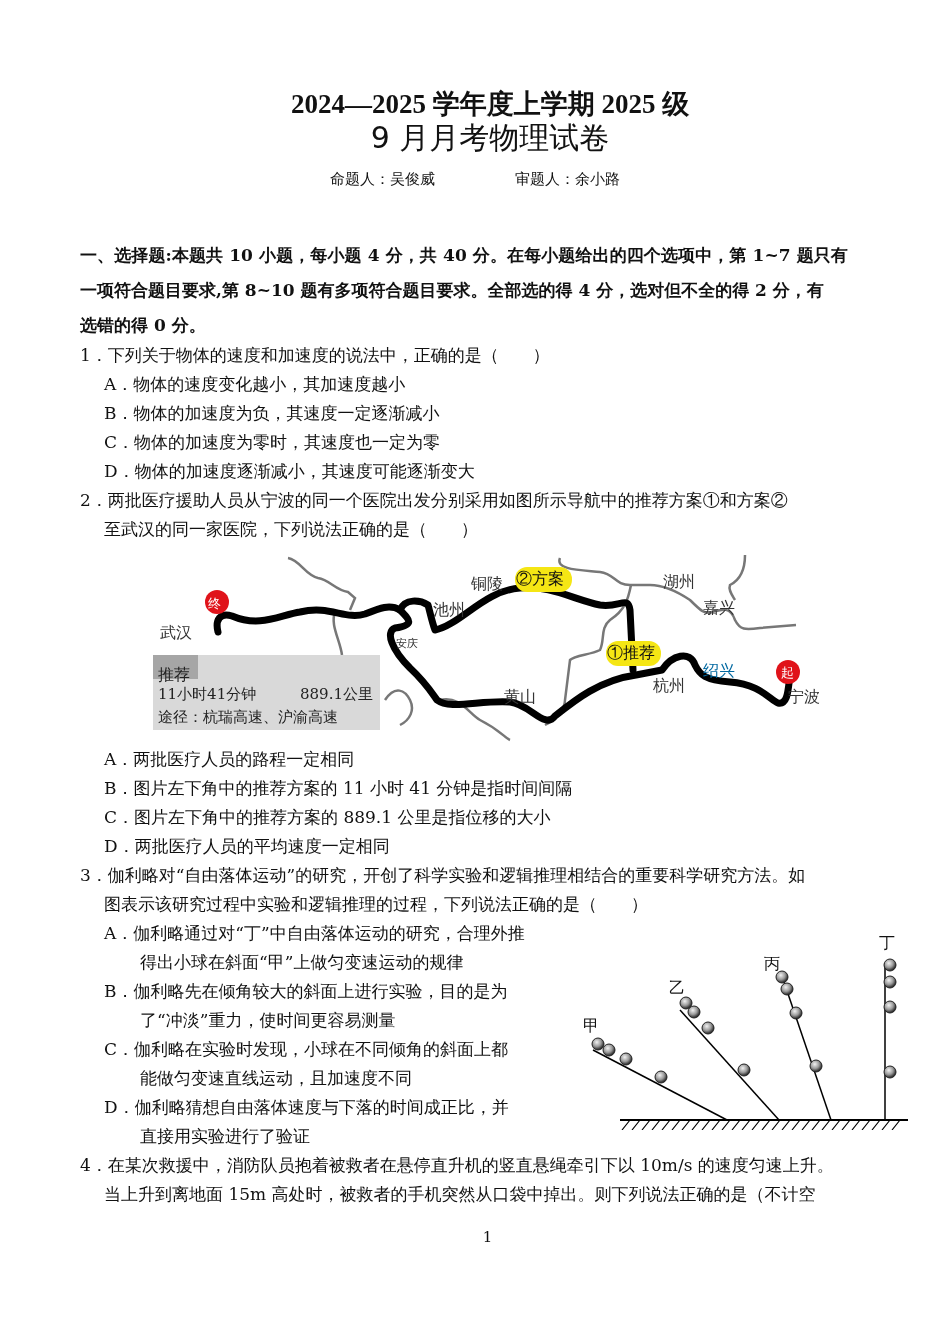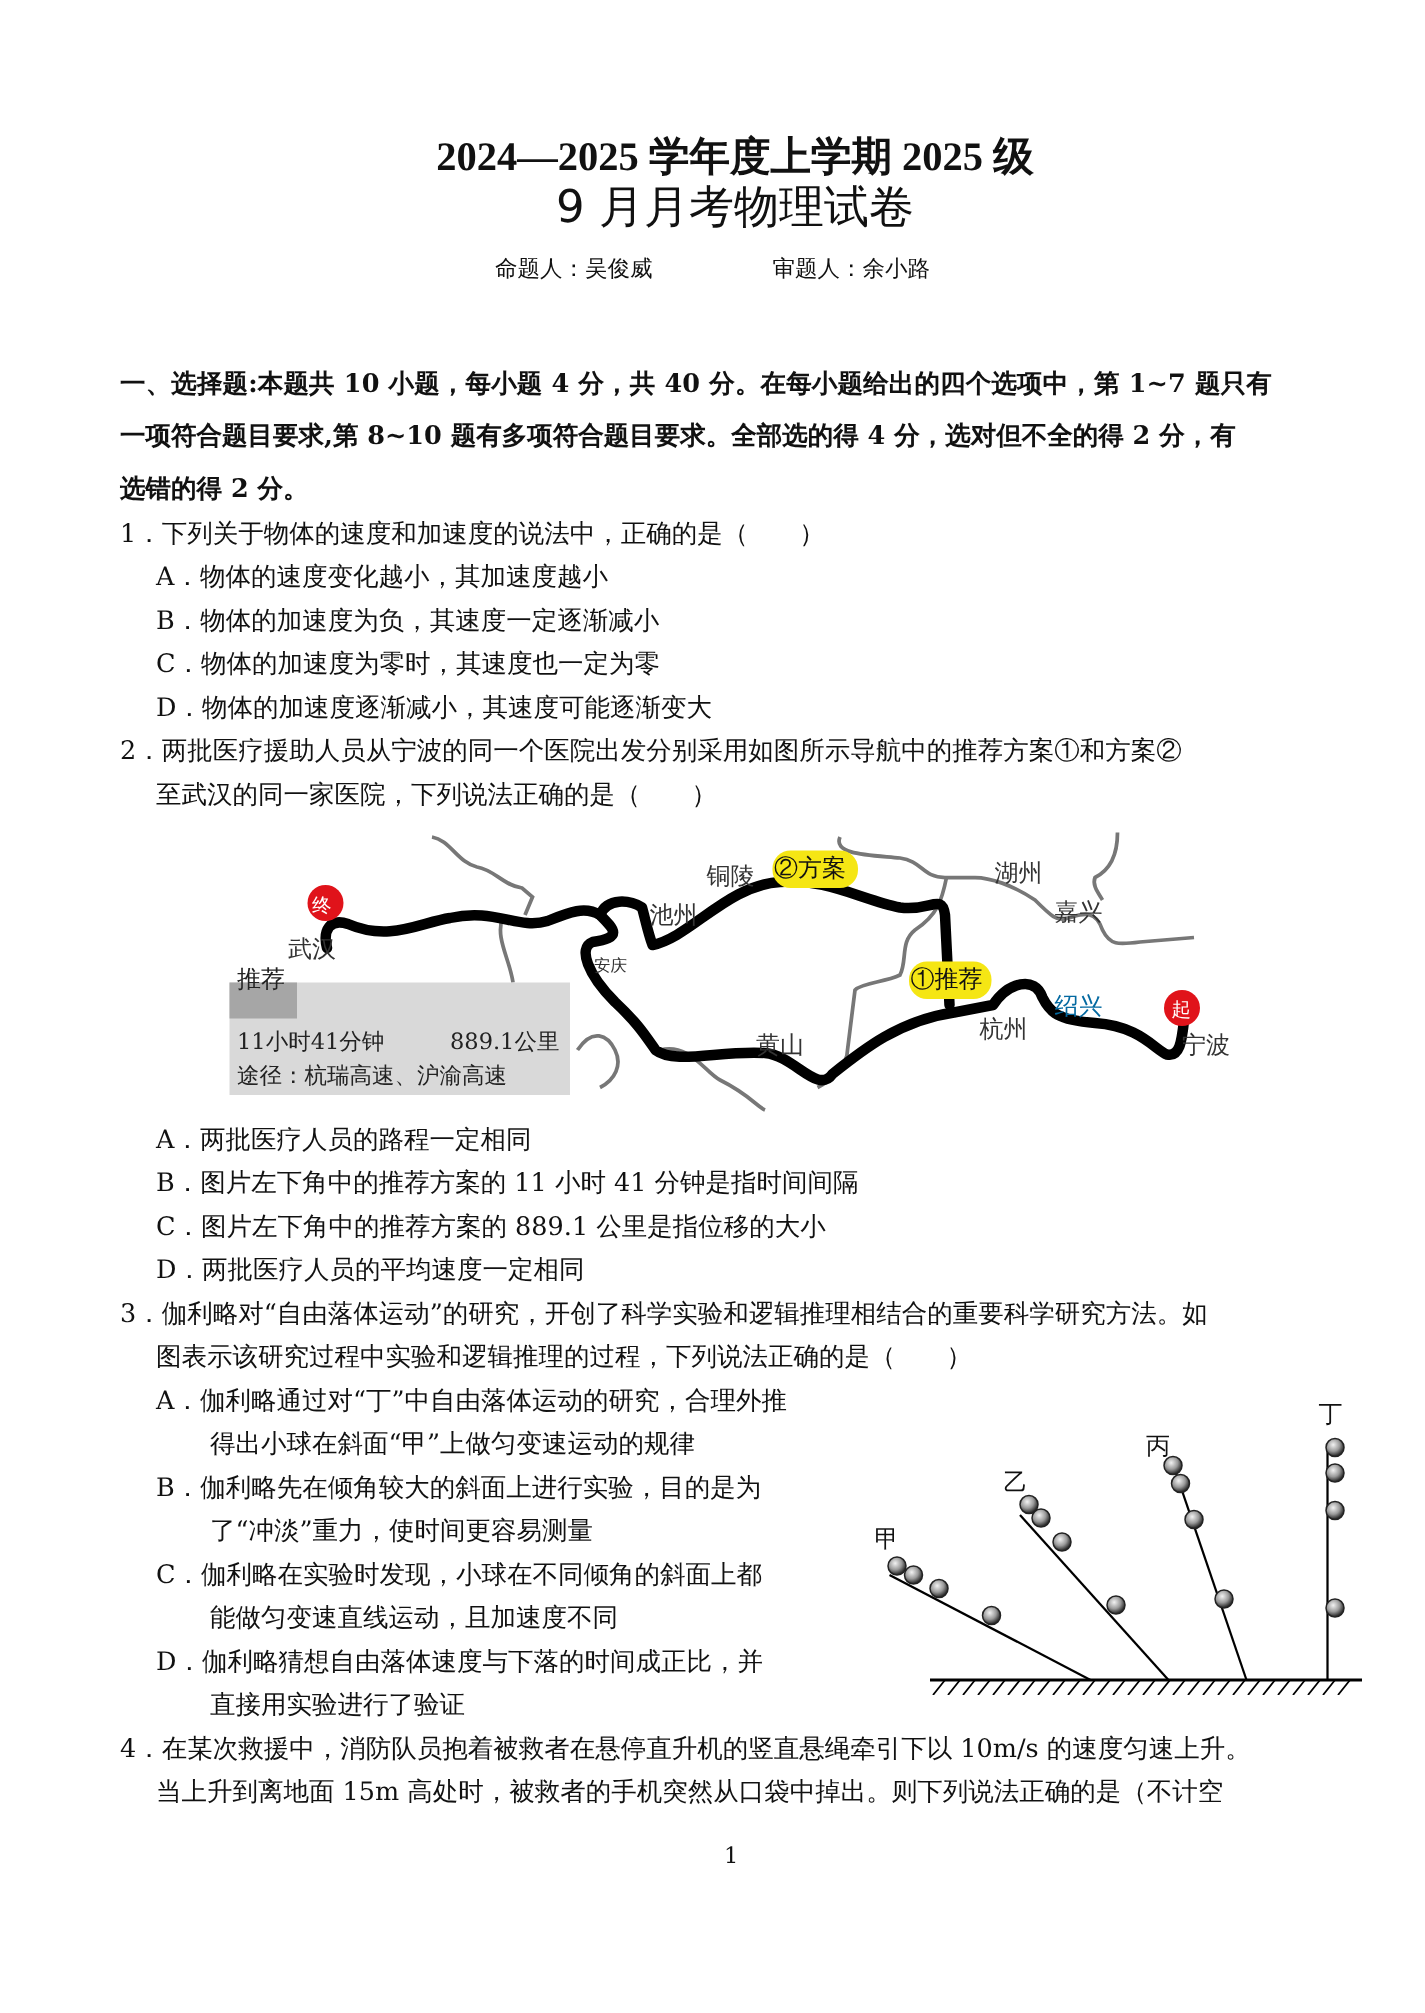--- a/index.html
+++ b/index.html
@@ -17,21 +17,21 @@
 </head>
 <body>
 
 <div class="abs h1" style="left:0;width:980px;text-align:center;top:86px;">2024—2025 学年度上学期 2025 级</div>
 <div class="abs h2" style="left:0;width:980px;text-align:center;top:118px;">9 月月考物理试卷</div>
 <div class="abs authors" style="left:330px;top:170px;">命题人：吴俊威</div>
 <div class="abs authors" style="left:515px;top:170px;">审题人：余小路</div>
 
 <div class="abs sec" style="left:80px;top:244px;letter-spacing:0.1px;">一、选择题:本题共 10 小题，每小题 4 分，共 40 分。在每小题给出的四个选项中，第 1~7 题只有</div>
 <div class="abs sec" style="left:80px;top:279px;">一项符合题目要求,第 8~10 题有多项符合题目要求。全部选的得 4 分，选对但不全的得 2 分，有</div>
-<div class="abs sec" style="left:80px;top:314px;">选错的得 2 分。</div>
+<div class="abs sec" style="left:80px;top:314px;">选错的得 0 分。</div>
 
 <div class="abs q" style="left:80px;top:344px;">1．下列关于物体的速度和加速度的说法中，正确的是（　　）</div>
 <div class="abs opt" style="left:104px;top:373px;">A．物体的速度变化越小，其加速度越小</div>
 <div class="abs opt" style="left:104px;top:402px;">B．物体的加速度为负，其速度一定逐渐减小</div>
 <div class="abs opt" style="left:104px;top:431px;">C．物体的加速度为零时，其速度也一定为零</div>
 <div class="abs opt" style="left:104px;top:460px;">D．物体的加速度逐渐减小，其速度可能逐渐变大</div>
 
 <div class="abs q" style="left:80px;top:489px;">2．两批医疗援助人员从宁波的同一个医院出发分别采用如图所示导航中的推荐方案①和方案②</div>
 <div class="abs q" style="left:104px;top:518px;">至武汉的同一家医院，下列说法正确的是（　　）</div>
 
@@ -56,33 +56,33 @@
     <rect x="606" y="641" width="55" height="25" rx="12" fill="#f5e614"></rect>
     <circle cx="217" cy="602" r="12" fill="#e0131a"></circle>
     <circle cx="788" cy="672" r="12" fill="#e0131a"></circle>
 
     <rect x="153" y="655" width="227" height="75" fill="#d9d9d9"></rect>
     <rect x="153" y="655" width="45" height="24" fill="#a6a6a6"></rect>
   </svg>
   
   <span class="abs" style="left:68px;top:50px;font-size:13px;color:#fff;font-family:'DejaVu Sans',sans-serif;">终</span>
   <span class="abs" style="left:641px;top:119px;font-size:13px;color:#fff;font-family:'DejaVu Sans',sans-serif;">起</span>
-  <span class="abs" style="left:52px;top:78px;font-size:16px;color:#333;">武汉</span>
+  <span class="abs" style="left:20px;top:78px;font-size:16px;color:#333;">武汉</span>
   <span class="abs" style="left:256px;top:91px;font-size:11px;color:#333;">安庆</span>
   <span class="abs" style="left:293px;top:55px;font-size:16px;color:#333;">池州</span>
   <span class="abs" style="left:331px;top:29px;font-size:16px;color:#333;">铜陵</span>
   <span class="abs" style="left:376px;top:24px;font-size:16px;color:#111;">②方案</span>
   <span class="abs" style="left:364px;top:142px;font-size:16px;color:#333;">黄山</span>
   <span class="abs" style="left:523px;top:27px;font-size:16px;color:#333;">湖州</span>
   <span class="abs" style="left:563px;top:53px;font-size:16px;color:#333;">嘉兴</span>
   <span class="abs" style="left:467px;top:98px;font-size:16px;color:#111;">①推荐</span>
   <span class="abs" style="left:563px;top:116px;font-size:16px;color:#0369a1;text-align:right;">绍兴</span>
   <span class="abs" style="left:513px;top:131px;font-size:16px;color:#333;text-align:center;">杭州</span>
   <span class="abs" style="left:648px;top:142px;font-size:16px;color:#333;">宁波</span>
-  <span class="abs" style="left:18px;top:98px;font-size:16px;color:#222;">推荐</span>
+  <span class="abs" style="left:18px;top:120px;font-size:16px;color:#222;">推荐</span>
   <span class="abs" style="left:18px;top:140px;font-size:15px;color:#222;">11小时41分钟</span>
   <span class="abs" style="left:160px;top:140px;font-size:15px;color:#222;">889.1公里</span>
   <span class="abs" style="left:18px;top:163px;font-size:15px;color:#222;">途径：杭瑞高速、沪渝高速</span>
 </div>
 
 <div class="abs opt" style="left:104px;top:748px;">A．两批医疗人员的路程一定相同</div>
 <div class="abs opt" style="left:104px;top:777px;">B．图片左下角中的推荐方案的 11 小时 41 分钟是指时间间隔</div>
 <div class="abs opt" style="left:104px;top:806px;">C．图片左下角中的推荐方案的 889.1 公里是指位移的大小</div>
 <div class="abs opt" style="left:104px;top:835px;">D．两批医疗人员的平均速度一定相同</div>
 

